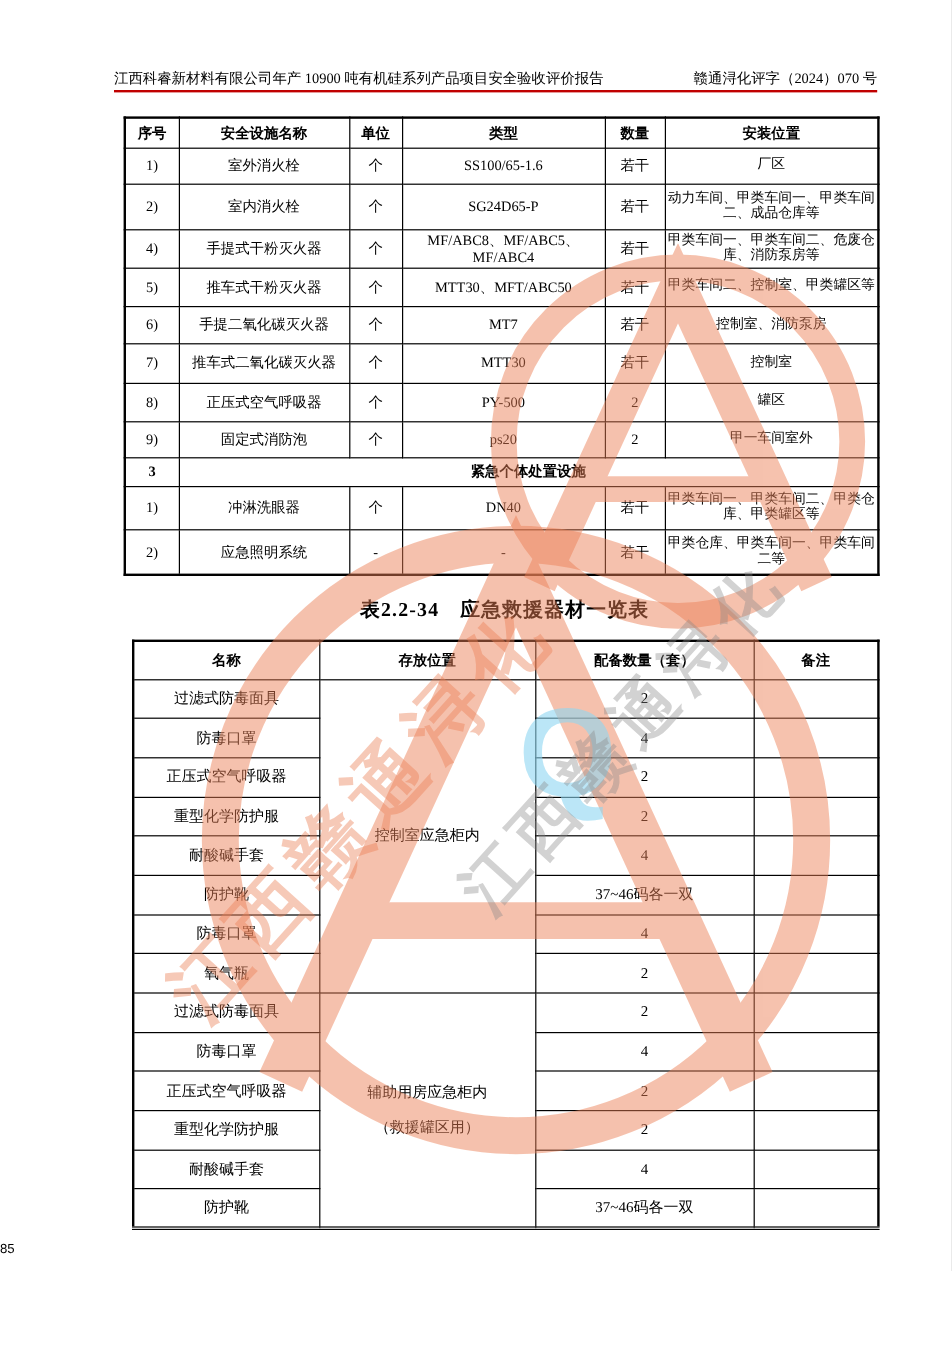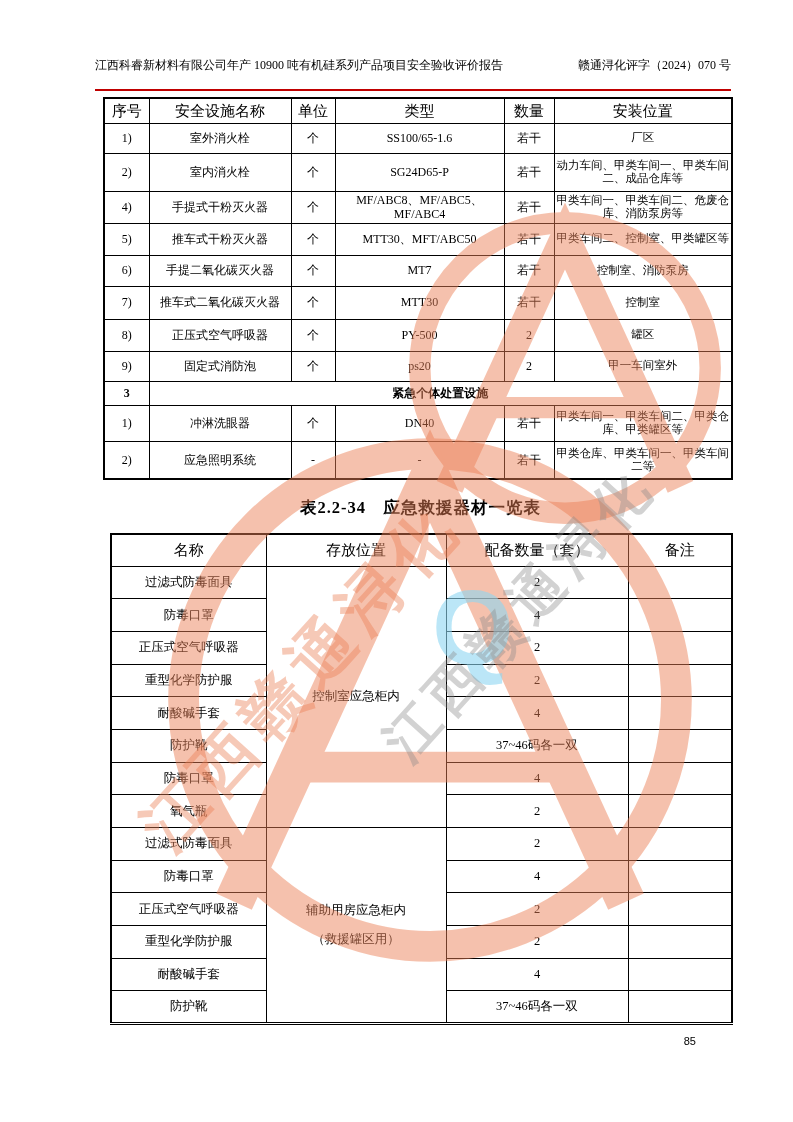--- a/index.html
+++ b/index.html
@@ -6,46 +6,46 @@
   .page{
     position:relative;width:793px;height:1122px;background:#ffffff;
     margin:0 auto;overflow:hidden;
     font-family:"Liberation Serif","DejaVu Serif",serif;color:#000;
   }
   
   .hdr{
     position:absolute;left:95px;top:58px;width:636px;
     display:flex;justify-content:space-between;align-items:flex-end;
     font-size:12px;line-height:1.3;
-    border-bottom:2px solid #c00000;padding-bottom:15px;
+    border-bottom:2px solid #c00000;padding-bottom:1px;
   }
   .hdr span{white-space:nowrap;}
   
   table{border-collapse:collapse;table-layout:fixed;}
   .t1{position:absolute;left:103px;top:97px;width:628px;border:2px solid #000;}
   .t2{position:absolute;left:110px;top:533px;width:621px;border:2px solid #000;border-bottom:3px double #000;}
   td,th{
     border:1px solid #000;text-align:center;vertical-align:middle;
     padding:1px 2px;font-size:12px;font-weight:normal;line-height:1.2;
     overflow:hidden;
   }
-  th{font-weight:normal;font-size:15px;}
+  th{font-weight:bold;font-size:12px;}
   .t1 .loc{font-size:11.5px;line-height:1.15;}
   .t1 .bold{font-weight:bold;}
   .t2 td{font-size:12.5px;}
   .t2 .locCell{font-size:12.5px;}
   .locLine2{margin-top:14px;}
   
   .t2title{
     position:absolute;left:110px;top:497px;width:621px;
     text-align:center;font-size:16.5px;font-weight:bold;letter-spacing:1px;
   }
   .pagenum{
-    position:absolute;left:0;top:1035px;width:652px;text-align:right;
-    font-size:11px;font-family:"Liberation Sans","DejaVu Sans",sans-serif;padding-left:44px;
+    position:absolute;left:0;top:1035px;width:652px;text-align:left;
+    font-size:11px;font-family:"Liberation Sans","DejaVu Sans",sans-serif;
   }
   
   .wm{position:absolute;left:0;top:0;width:793px;height:1122px;pointer-events:none;z-index:9;}
   .wm-logo{position:absolute;opacity:0.48;}
   .wm-text{
     position:absolute;transform-origin:0 0;white-space:nowrap;
     font-weight:bold;font-family:"Liberation Serif",serif;
   }
   .wm-salmon-text{color:#ec8056;opacity:0.42;font-size:64px;letter-spacing:9px;transform:rotate(-48deg);}
   .wm-gray-text{color:#8a8a8a;opacity:0.38;font-size:54px;letter-spacing:8px;transform:rotate(-48deg);}

